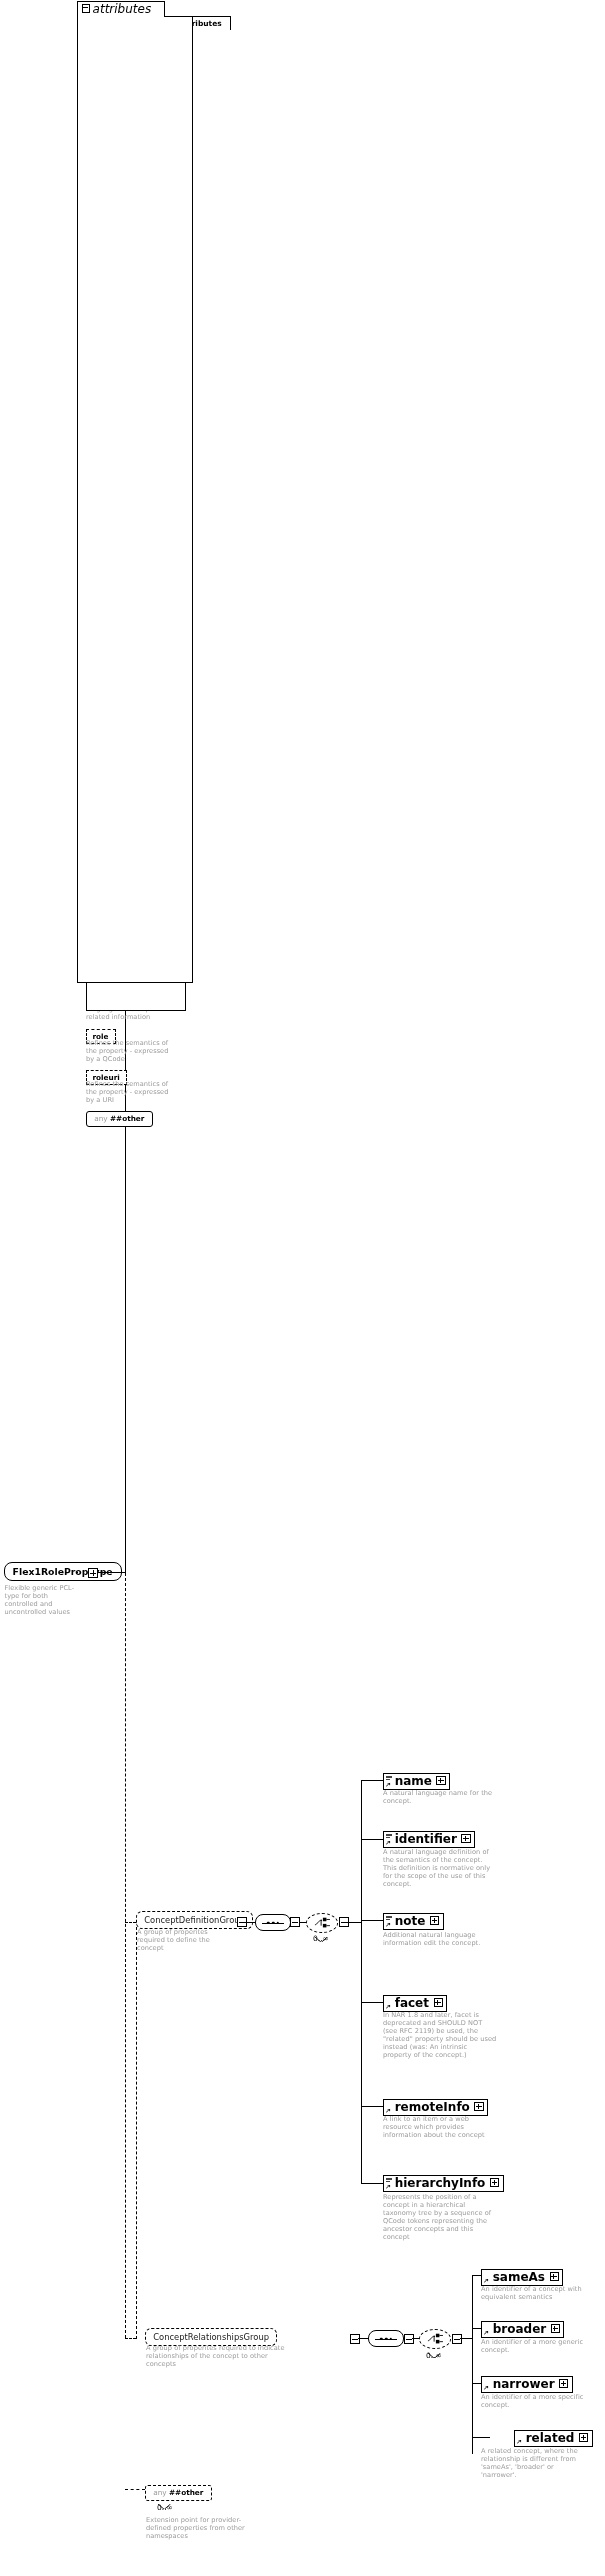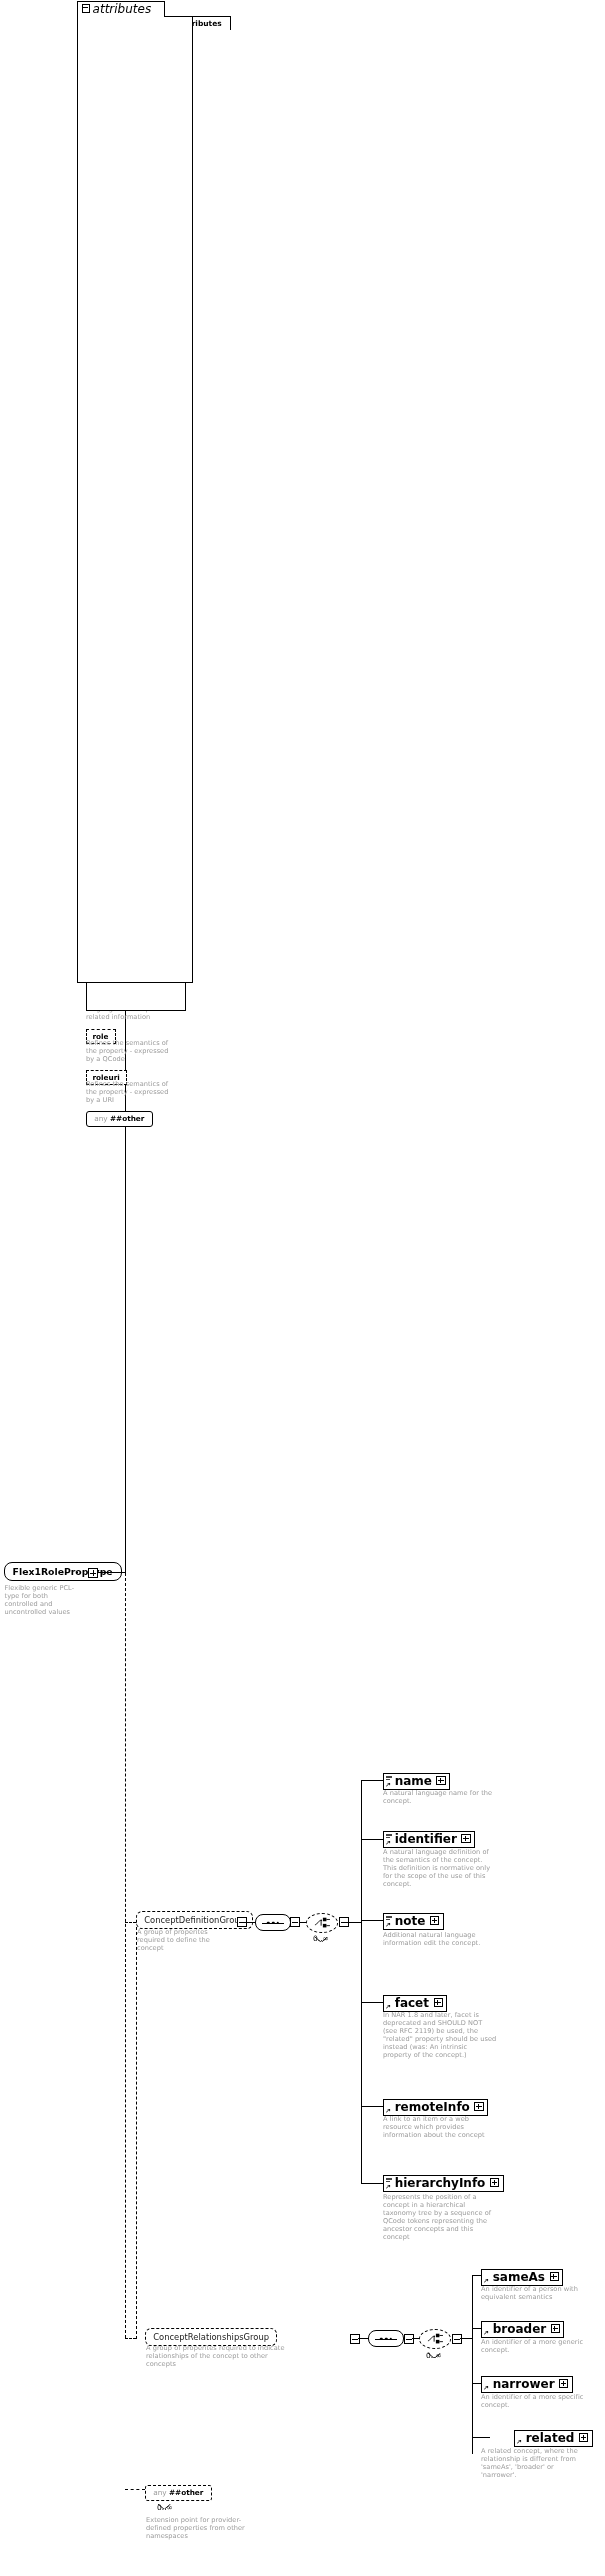--- a/index.html
+++ b/index.html
@@ -472,21 +472,21 @@
 <div class="ln lnh" style="left:472px;top:2437px;width:18px;"></div>
 
 <div class="abs" style="left:481px;top:2268px;">
   <span class="elbox">
     <svg class="arrowc" width="4.5" height="4.5" viewBox="0 0 5 5">
         <path d="M0,4 L4,0 M4,0 L1.6,0 M4,0 L4,2.4" stroke="#000" fill="none" stroke-width="1"></path>
       </svg>
     <span>sameAs</span><span class="plus"></span>
   </span>
 </div>
-<div class="abs doc" style="left:481px;top:2285px;width:109px;">An identifier of a person with equivalent semantics</div>
+<div class="abs doc" style="left:481px;top:2285px;width:109px;">An identifier of a concept with equivalent semantics</div>
 
 <div class="abs" style="left:481px;top:2320px;">
   <span class="elbox">
     <svg class="arrowc" width="4.5" height="4.5" viewBox="0 0 5 5">
         <path d="M0,4 L4,0 M4,0 L1.6,0 M4,0 L4,2.4" stroke="#000" fill="none" stroke-width="1"></path>
       </svg>
     <span>broader</span><span class="plus"></span>
   </span>
 </div>
 <div class="abs doc" style="left:481px;top:2338px;width:109px;">An identifier of a more generic concept.</div>

